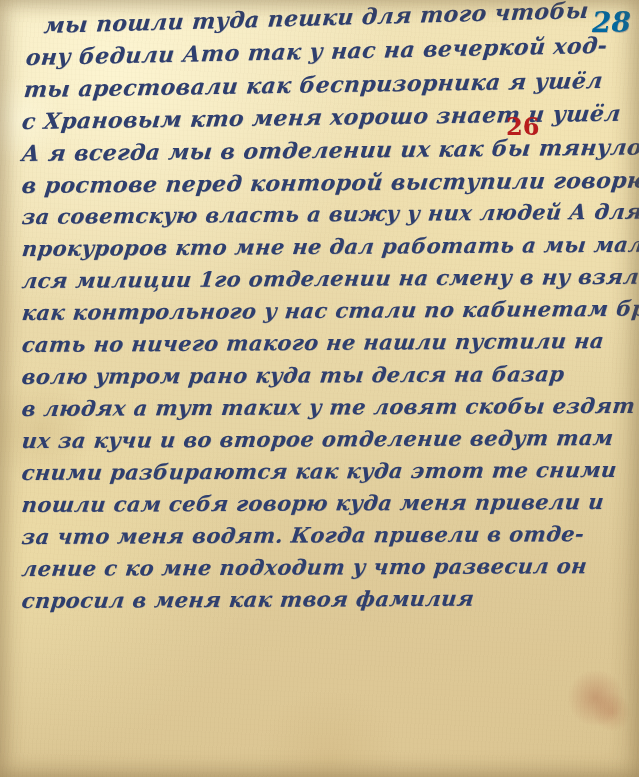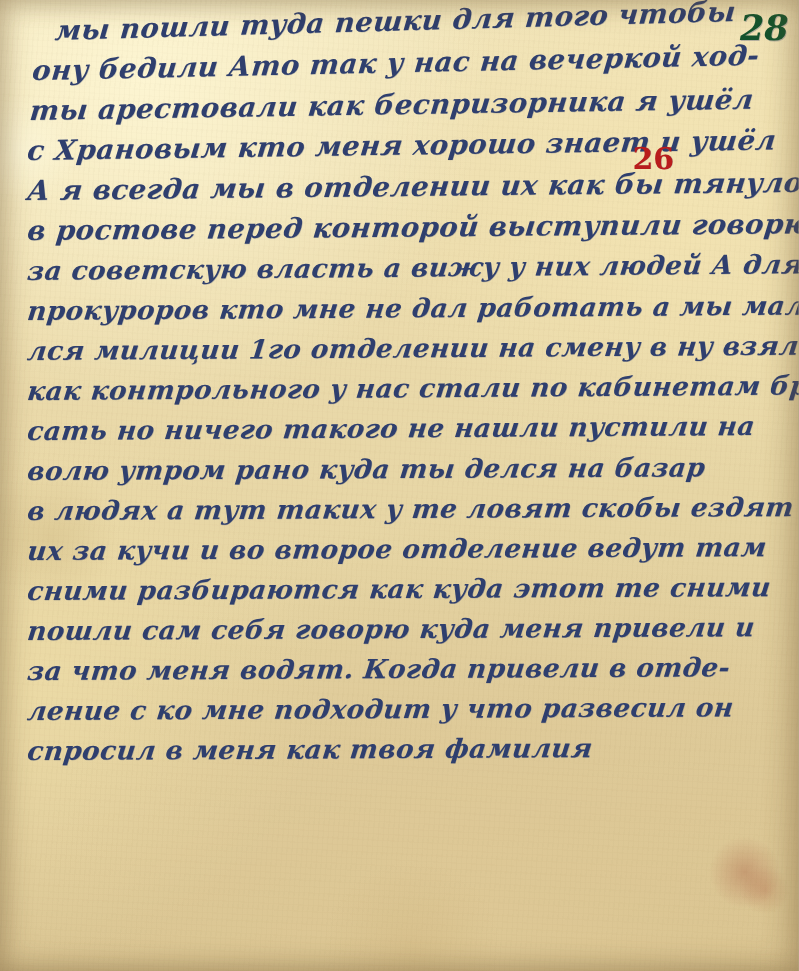--- a/index.html
+++ b/index.html
@@ -68,21 +68,21 @@
     color: #2f3f6e;
     font-family: "DejaVu Serif", serif;
     font-style: italic;
     font-weight: 600;
     letter-spacing: 0.4px;
     text-shadow: 0.4px 0.4px 0 rgba(47,63,110,0.28);
     transform-origin: left center;
   }
   .pagenum {
     position: absolute;
-    color: #14532d;
+    color: #0369a1;
     font-family: "DejaVu Serif", serif;
     font-style: italic;
     font-weight: 700;
     font-size: 28px;
     text-shadow: 0.5px 0.5px 0 rgba(47,63,110,0.3);
   }
   .inline-num {
     position: absolute;
     color: #b91c1c;
     font-family: "DejaVu Serif", serif;

